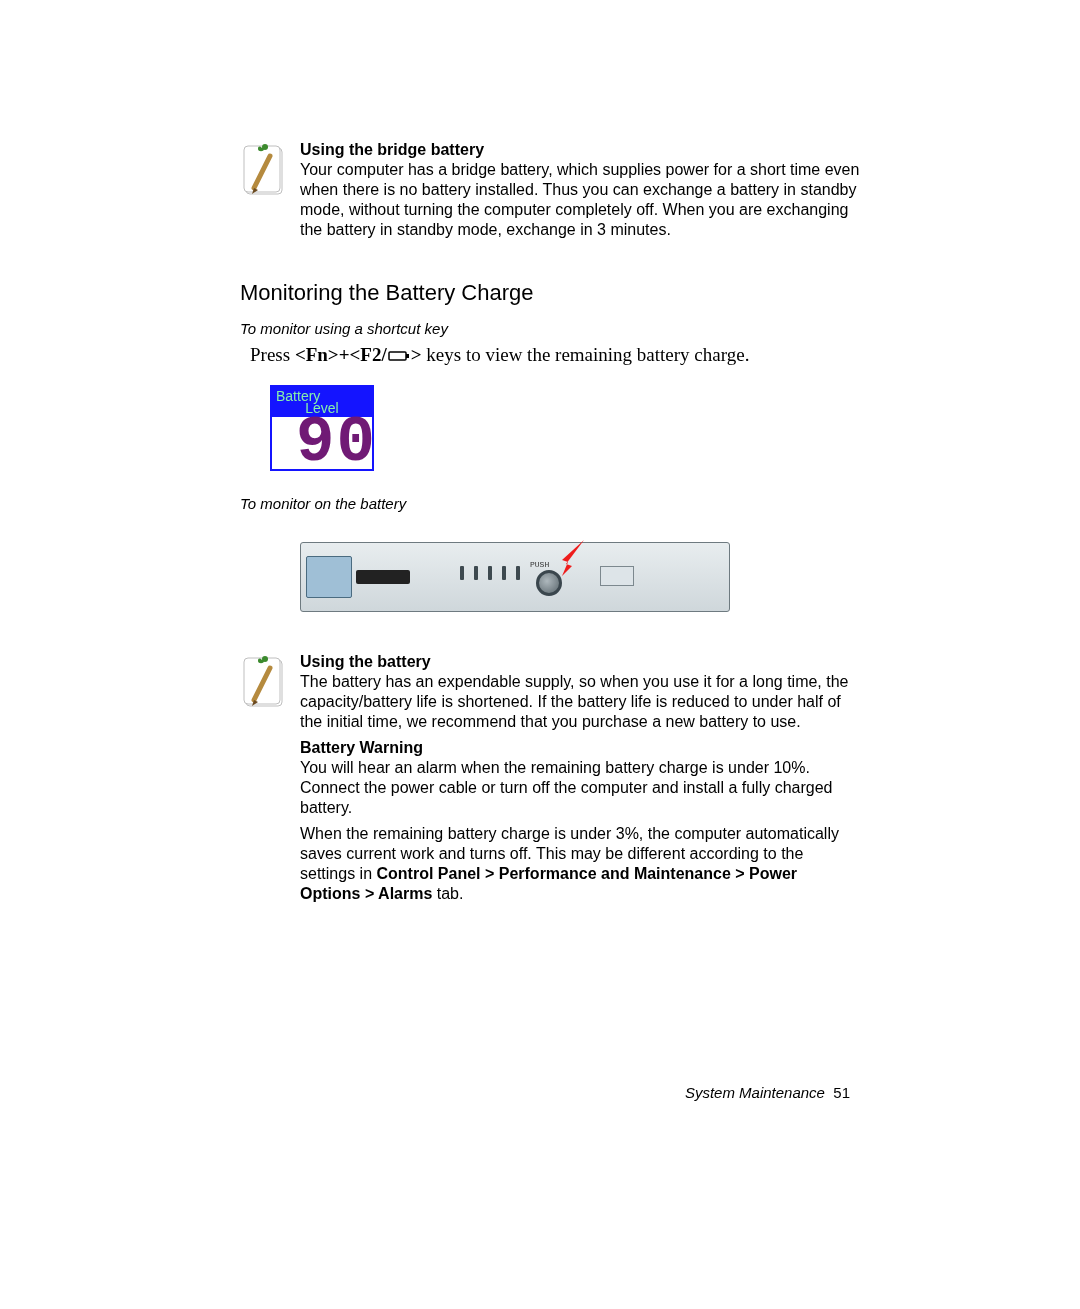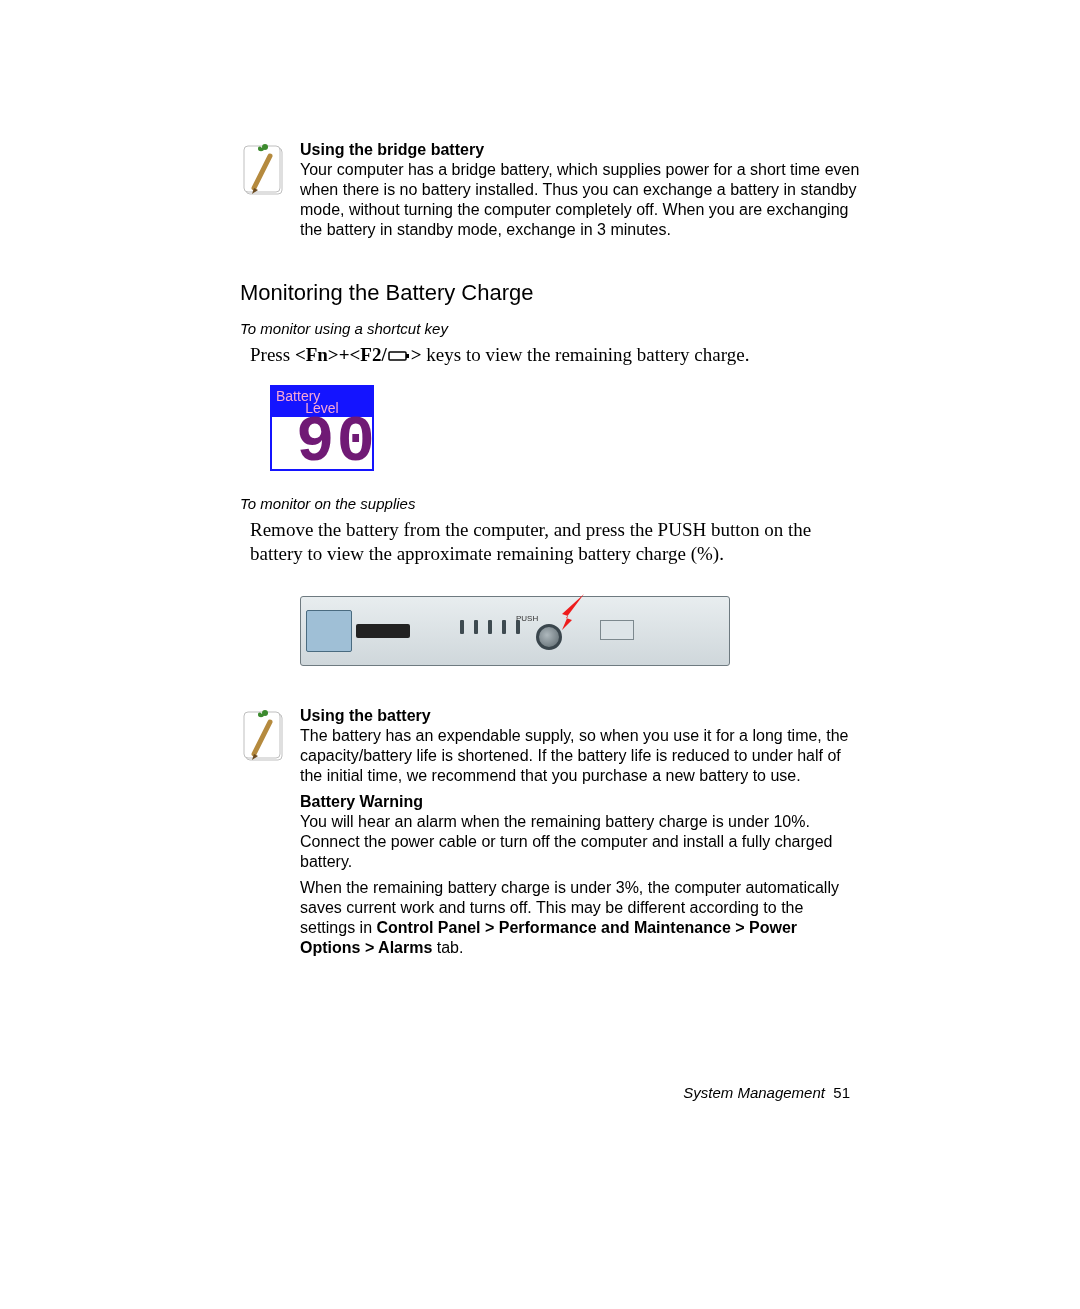--- a/index.html
+++ b/index.html
@@ -60,21 +60,21 @@
     width: 600px;
   }
   .battery-level {
     margin: 6px 0 10px 30px;
     width: 100px;
     border: 2px solid #1414ff;
     display: inline-block;
   }
   .battery-level .hdr {
     background: #1414ff;
-    color: #f9a8d4;
+    color: #86efac;
     font-family: Arial, sans-serif;
     font-size: 14px;
     line-height: 14px;
     padding: 2px 4px;
   }
   .battery-level .hdr .l2 {
     display: block;
     text-align: center;
     margin-top: -2px;
   }
@@ -125,23 +125,23 @@
     gap: 10px;
   }
   .battery-illus .leds span {
     width: 4px; height: 14px;
     background: #3e4a50;
     display: block;
     border-radius: 1px;
   }
   .battery-illus .push-label {
     position: absolute;
-    left: 216px; top: 18px;
+    left: 230px; top: 18px;
     font-size: 8px;
-    font-family: Liberation Sans, sans-serif;
+    font-family: Liberation Mono, monospace;
     color: #333;
   }
   .battery-illus .push-btn {
     position: absolute;
     left: 236px; top: 28px;
     width: 20px; height: 20px;
     border: 3px solid #3a464d;
     border-radius: 50%;
     background: radial-gradient(circle at 40% 40%, #aeb8bd, #5a666c);
   }
@@ -213,22 +213,21 @@
   
   <div class="battery-level">
     <div class="hdr">
       <span>Battery</span>
       <span class="l2">Level</span>
     </div>
     <div class="digits">90</div>
   </div>
 
   
-  <div class="sub-italic">To monitor on the supplies</div>
-  <div class="body-serif-wide">Remove the battery from the computer, and press the PUSH button on the battery to view the approximate remaining battery charge (%).</div>
+  <div class="sub-italic">To monitor on the battery</div>
 
   
   <div class="battery-illus">
     <div class="casing"></div>
     <div class="panel"></div>
     <div class="strip"></div>
     <div class="leds">
         <span></span>
         <span></span>
         <span></span>
@@ -264,14 +263,14 @@
       <span class="note-title">Battery Warning</span><br>
       <span>You will hear an alarm when the remaining battery charge is under 10%. Connect the power cable or turn off the computer and install a fully charged battery.</span>
       <div style="height:6px"></div>
       <span><span>When the remaining battery charge is under 3%, the computer automatically saves current work and turns off. This may be different according to the settings in </span><b>Control Panel &gt; Performance and Maintenance &gt; Power Options &gt; Alarms</b><span> tab.</span></span>
     </div>
   </div>
 
 </div>
 
 <div class="footer">
-  <span class="sect">System Management</span>&nbsp;&nbsp;<span>51</span>
+  <span class="sect">System Maintenance</span>&nbsp;&nbsp;<span>51</span>
 </div>
 
 </body></html>

